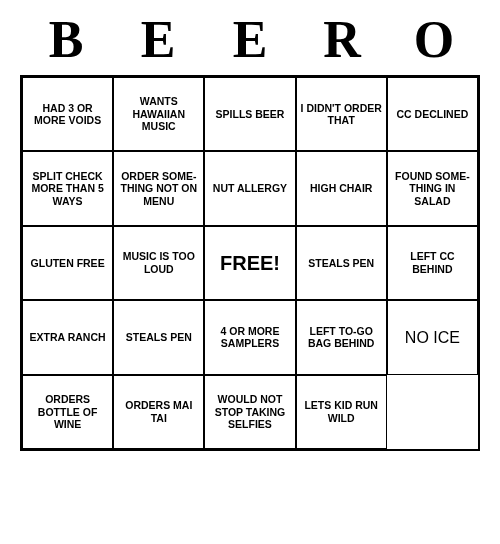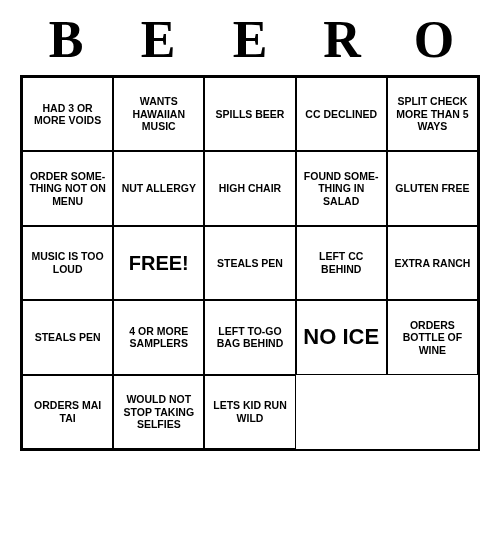--- a/index.html
+++ b/index.html
@@ -47,39 +47,40 @@
       font-family: Arial, sans-serif;
       padding: 3px;
       line-height: 1.2;
       text-transform: uppercase;
     }
     .bingo-cell.free {
       font-size: 20px;
       font-weight: bold;
     }
     .bingo-cell.large-text {
-      font-size: 22px;
-      font-weight: bold;
+      font-size: 16px;
+      font-weight: normal;
     }
   </style>
 </head>
 <body>
 
 <div class="bingo-title">
 <span>B</span>
     <span>E</span>
     <span>E</span>
     <span>R</span>
     <span>O</span>
   </div>
 
 <div class="bingo-grid">
 <div class="bingo-cell">HAD 3 OR MORE VOIDS</div>
     <div class="bingo-cell">WANTS HAWAIIAN MUSIC</div>
     <div class="bingo-cell">SPILLS BEER</div>
+    <div class="bingo-cell">I DIDN'T ORDER THAT</div>
     <div class="bingo-cell">CC DECLINED</div>
     <div class="bingo-cell">SPLIT CHECK MORE THAN 5 WAYS</div>
     <div class="bingo-cell">ORDER SOME-THING NOT ON MENU</div>
     <div class="bingo-cell">NUT ALLERGY</div>
     <div class="bingo-cell">HIGH CHAIR</div>
     <div class="bingo-cell">FOUND SOME-THING IN SALAD</div>
     <div class="bingo-cell">GLUTEN FREE</div>
     <div class="bingo-cell">MUSIC IS TOO LOUD</div>
     <div class="bingo-cell free">Free!</div>
     <div class="bingo-cell">STEALS PEN</div>

